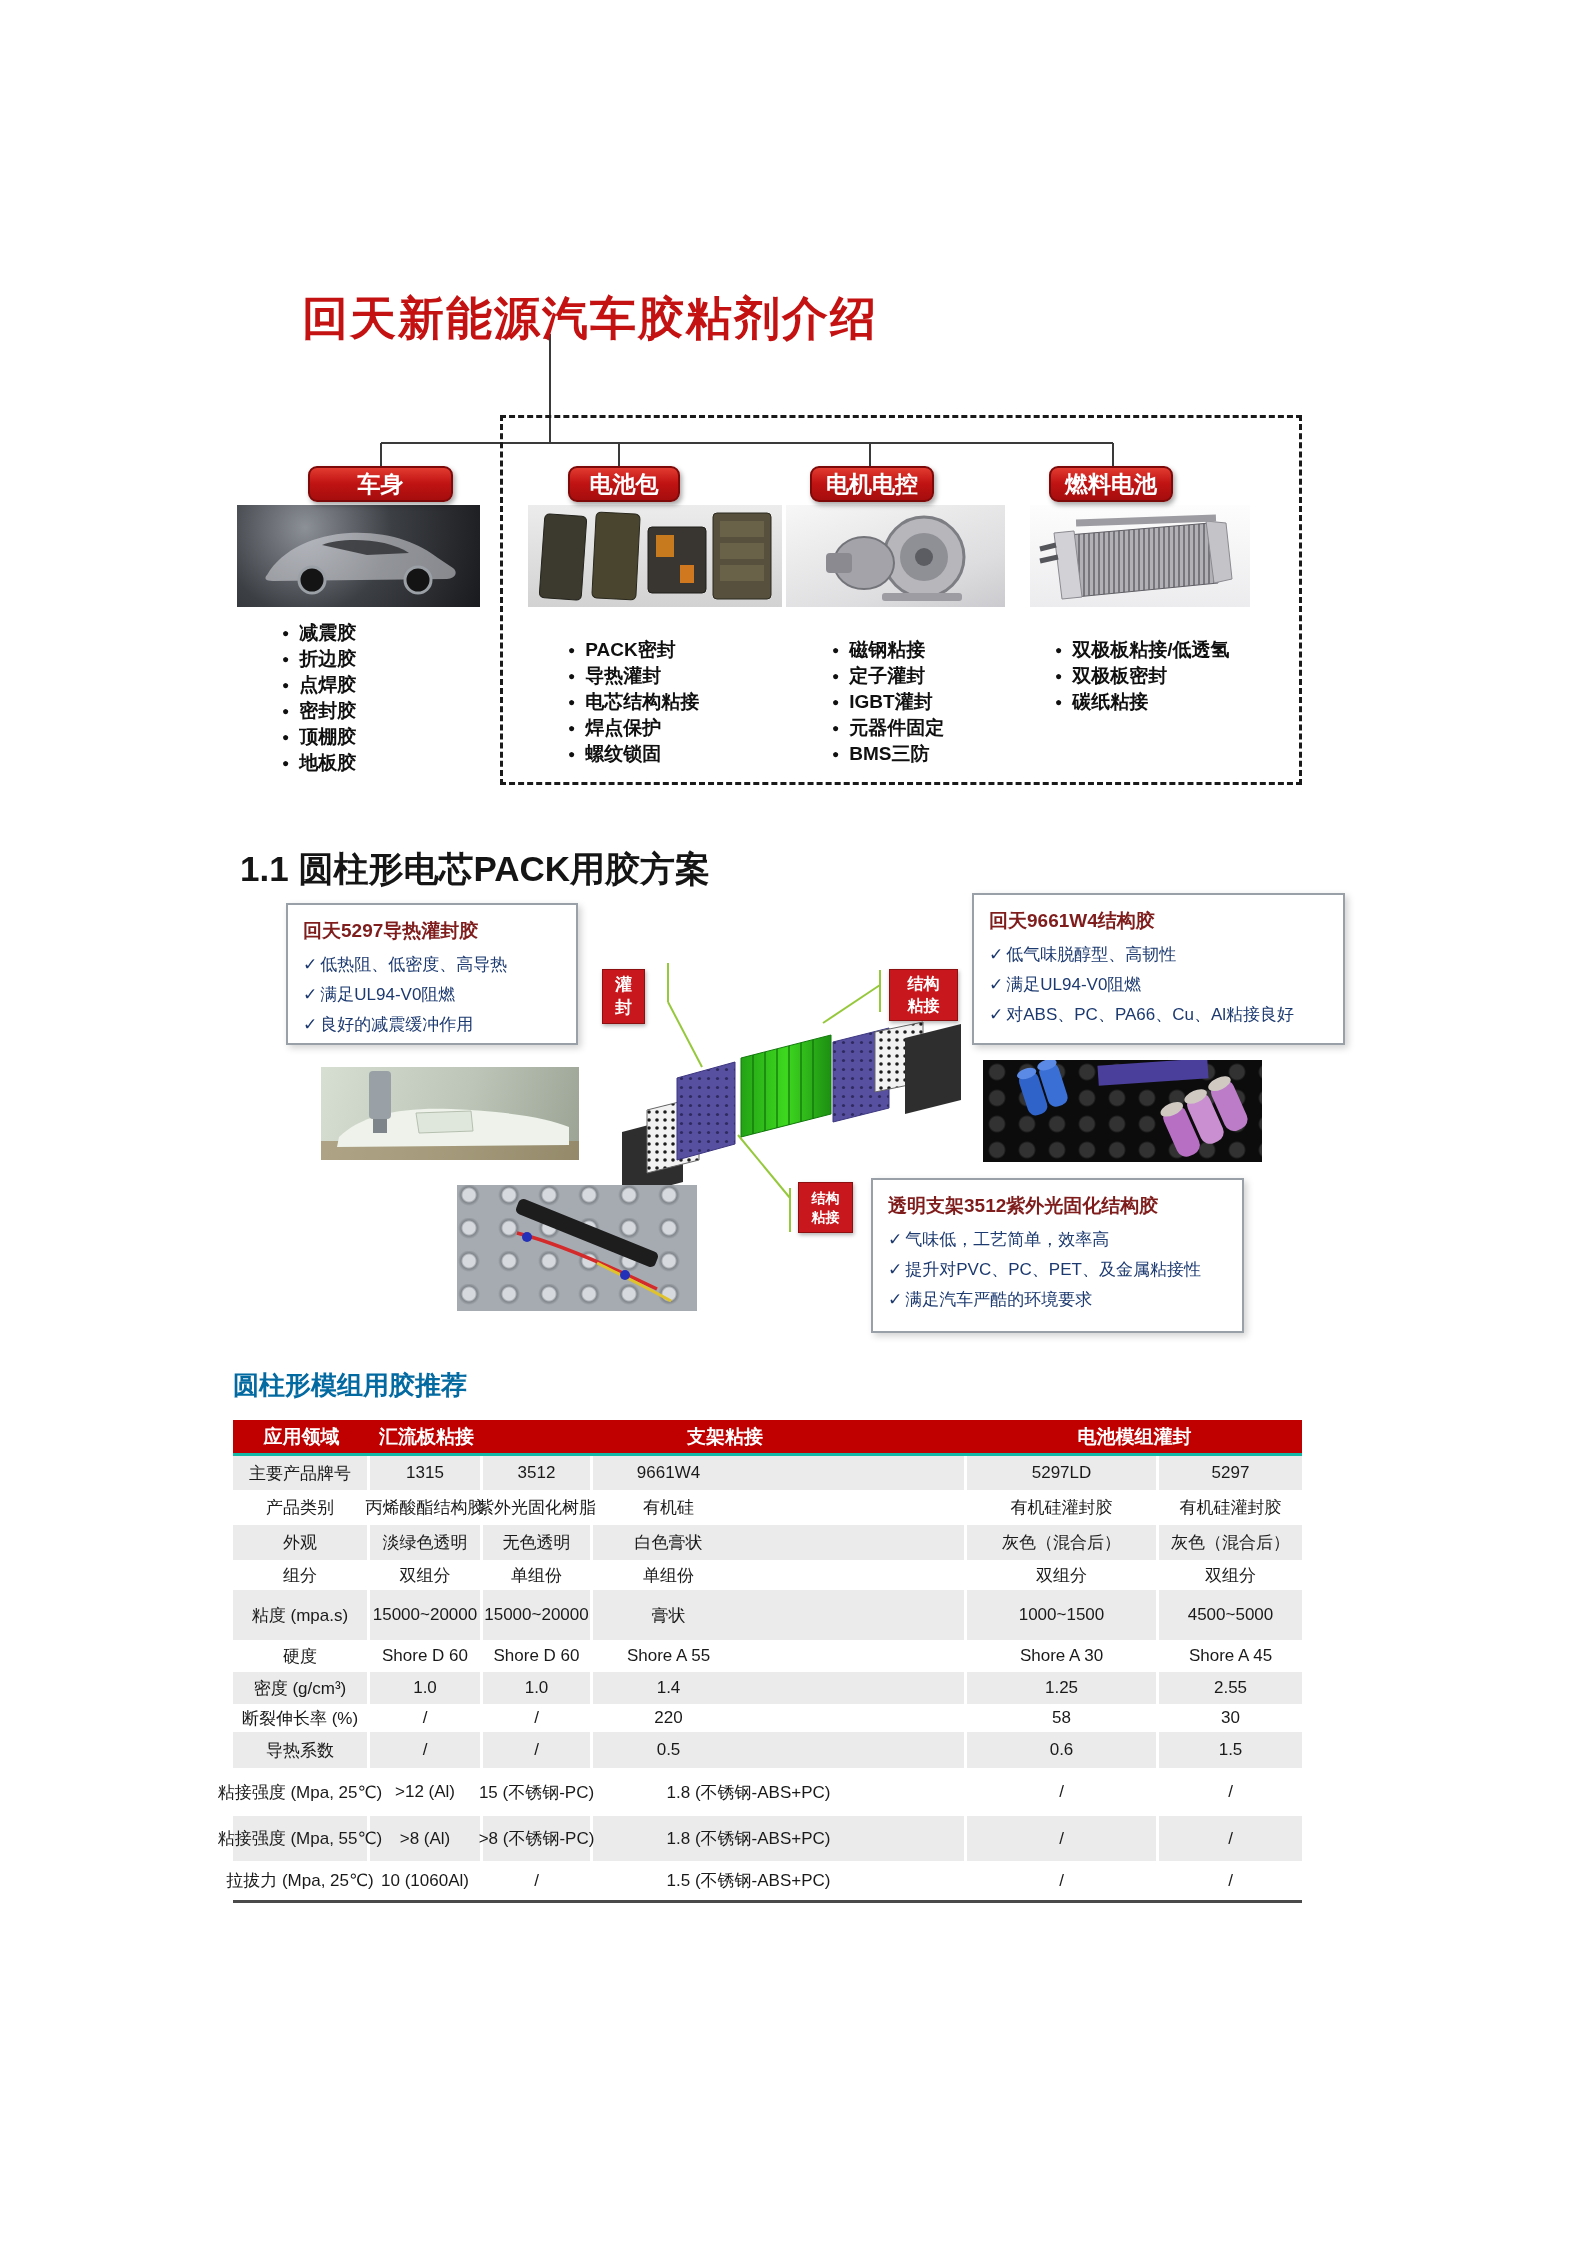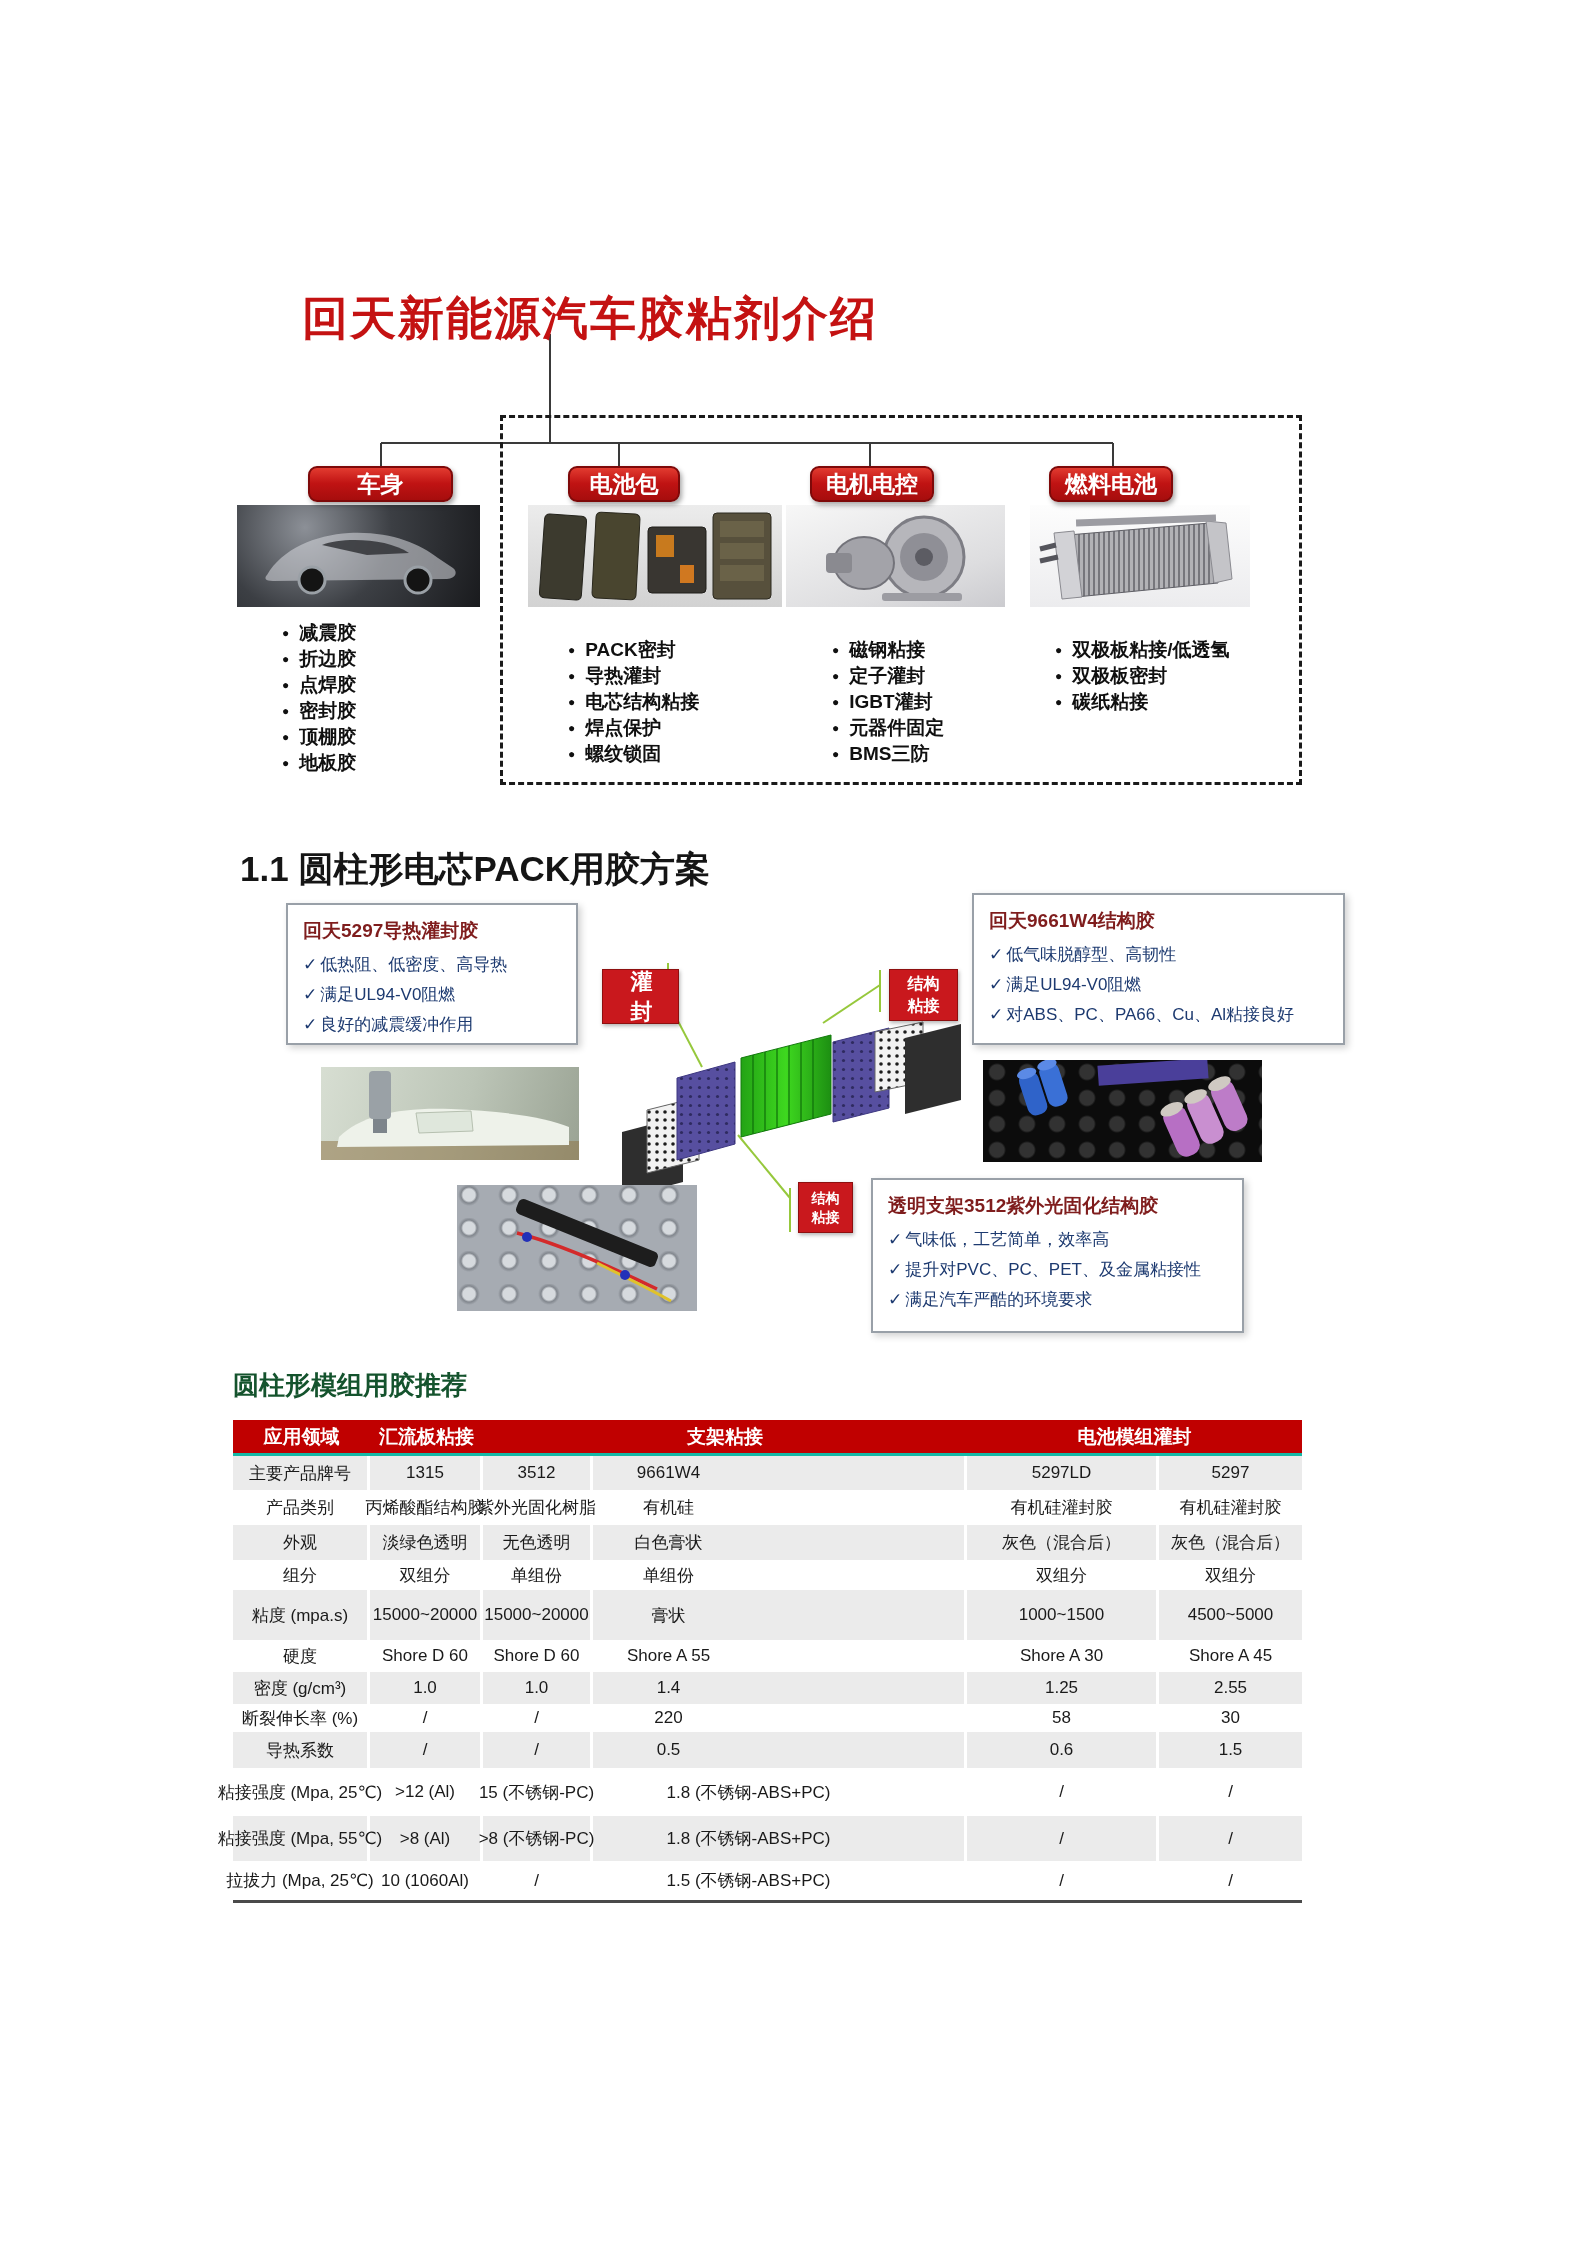--- a/index.html
+++ b/index.html
@@ -39,21 +39,21 @@
   .point{color:#1d3a70;font-size:17px;margin:7px 0;font-weight:500;white-space:nowrap;}
   .chk{margin-right:3px;}
 
   
   .tag{background:#c9181d;border:1px solid #8e0f0f;box-shadow:1px 2px 4px rgba(0,0,0,.3);
         display:flex;align-items:center;justify-content:center;color:#fff;font-weight:700;
         box-sizing:border-box;z-index:2;}
   .tag span{display:block;text-align:center;line-height:1.35;}
 
   
-  .tbl-title{left:233px;top:1368px;font-size:26px;font-weight:700;color:#14532d;}
+  .tbl-title{left:233px;top:1368px;font-size:26px;font-weight:700;color:#0369a1;}
   .tbl{left:233px;top:1420px;width:1069px;z-index:2;font-size:17px;}
   .trow{display:grid;grid-template-columns:137px 113px 110px 374px 192px 143px;}
   .thead{display:grid;grid-template-columns:137px 113px 484px 335px;height:36px;
         background:#c00000;border-bottom:3px solid #14b8a6;box-sizing:border-box;}
   .th{display:flex;align-items:center;justify-content:center;color:#fff;font-weight:700;font-size:19px;}
   .td{display:flex;align-items:center;justify-content:center;text-align:center;color:#1a1a1a;
         border-right:3px solid #fff;box-sizing:border-box;white-space:nowrap;}
   .td:last-child{border-right:none;}
   .td.lbl{overflow:visible;}
   .gray{background:#ebebeb;}
@@ -242,21 +242,21 @@
     <div class="point"><span class="chk">✓</span><span>对ABS、PC、PA66、Cu、Al粘接良好</span></div>
   </div>
 
   <div class="abs callout" style="left:871px;top:1178px;width:373px;height:155px;">
     <div class="callout-title">透明支架3512紫外光固化结构胶</div>
     <div class="point"><span class="chk">✓</span><span>气味低，工艺简单，效率高</span></div>
     <div class="point"><span class="chk">✓</span><span>提升对PVC、PC、PET、及金属粘接性</span></div>
     <div class="point"><span class="chk">✓</span><span>满足汽车严酷的环境要求</span></div>
   </div>
 
-  <div class="abs tag" style="left:602px;top:969px;width:77px;height:55px;font-size:22px;">
+  <div class="abs tag" style="left:602px;top:969px;width:43px;height:55px;font-size:17px;">
     <span style="width:20px;">灌封</span>
   </div>
   <div class="abs tag" style="left:889px;top:969px;width:69px;height:52px;font-size:16px;">
     <span style="width:36px;">结构粘接</span>
   </div>
   <div class="abs tag" style="left:798px;top:1182px;width:55px;height:51px;font-size:14px;">
     <span style="width:32px;">结构粘接</span>
   </div>
 
   <svg class="abs" style="left:605px;top:1020px;z-index:1;" width="360" height="175" viewBox="0 0 360 175">

